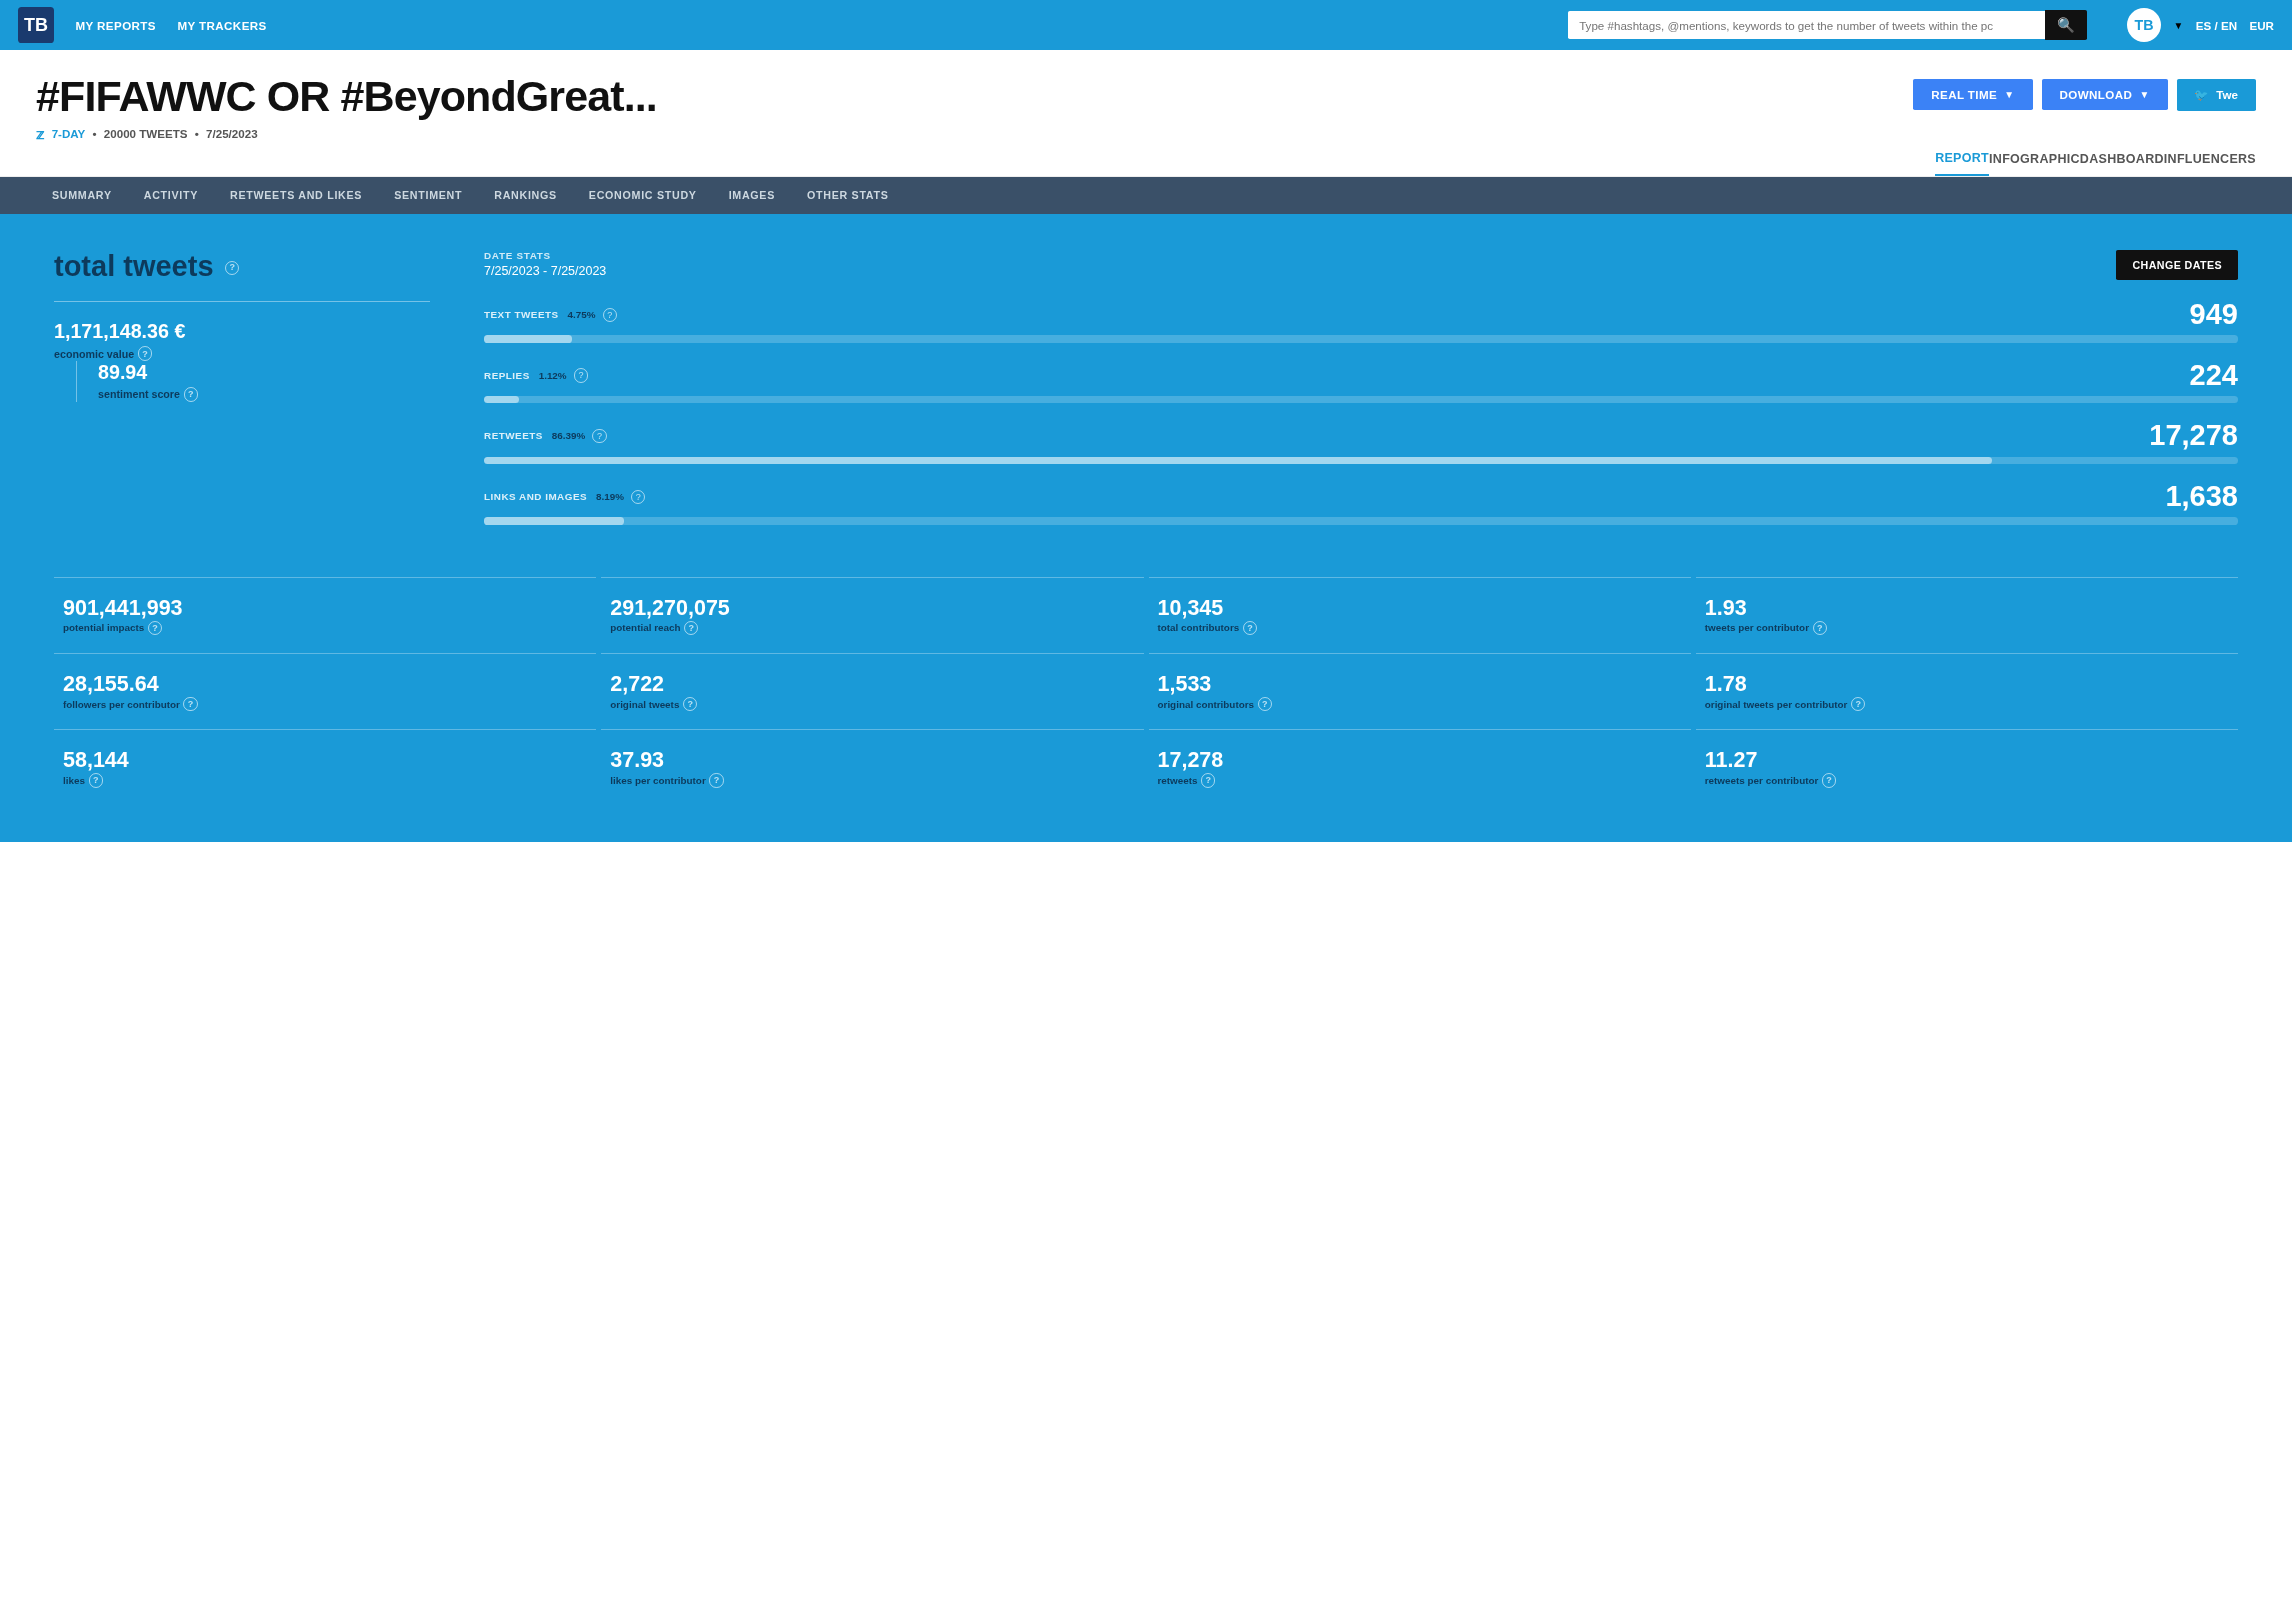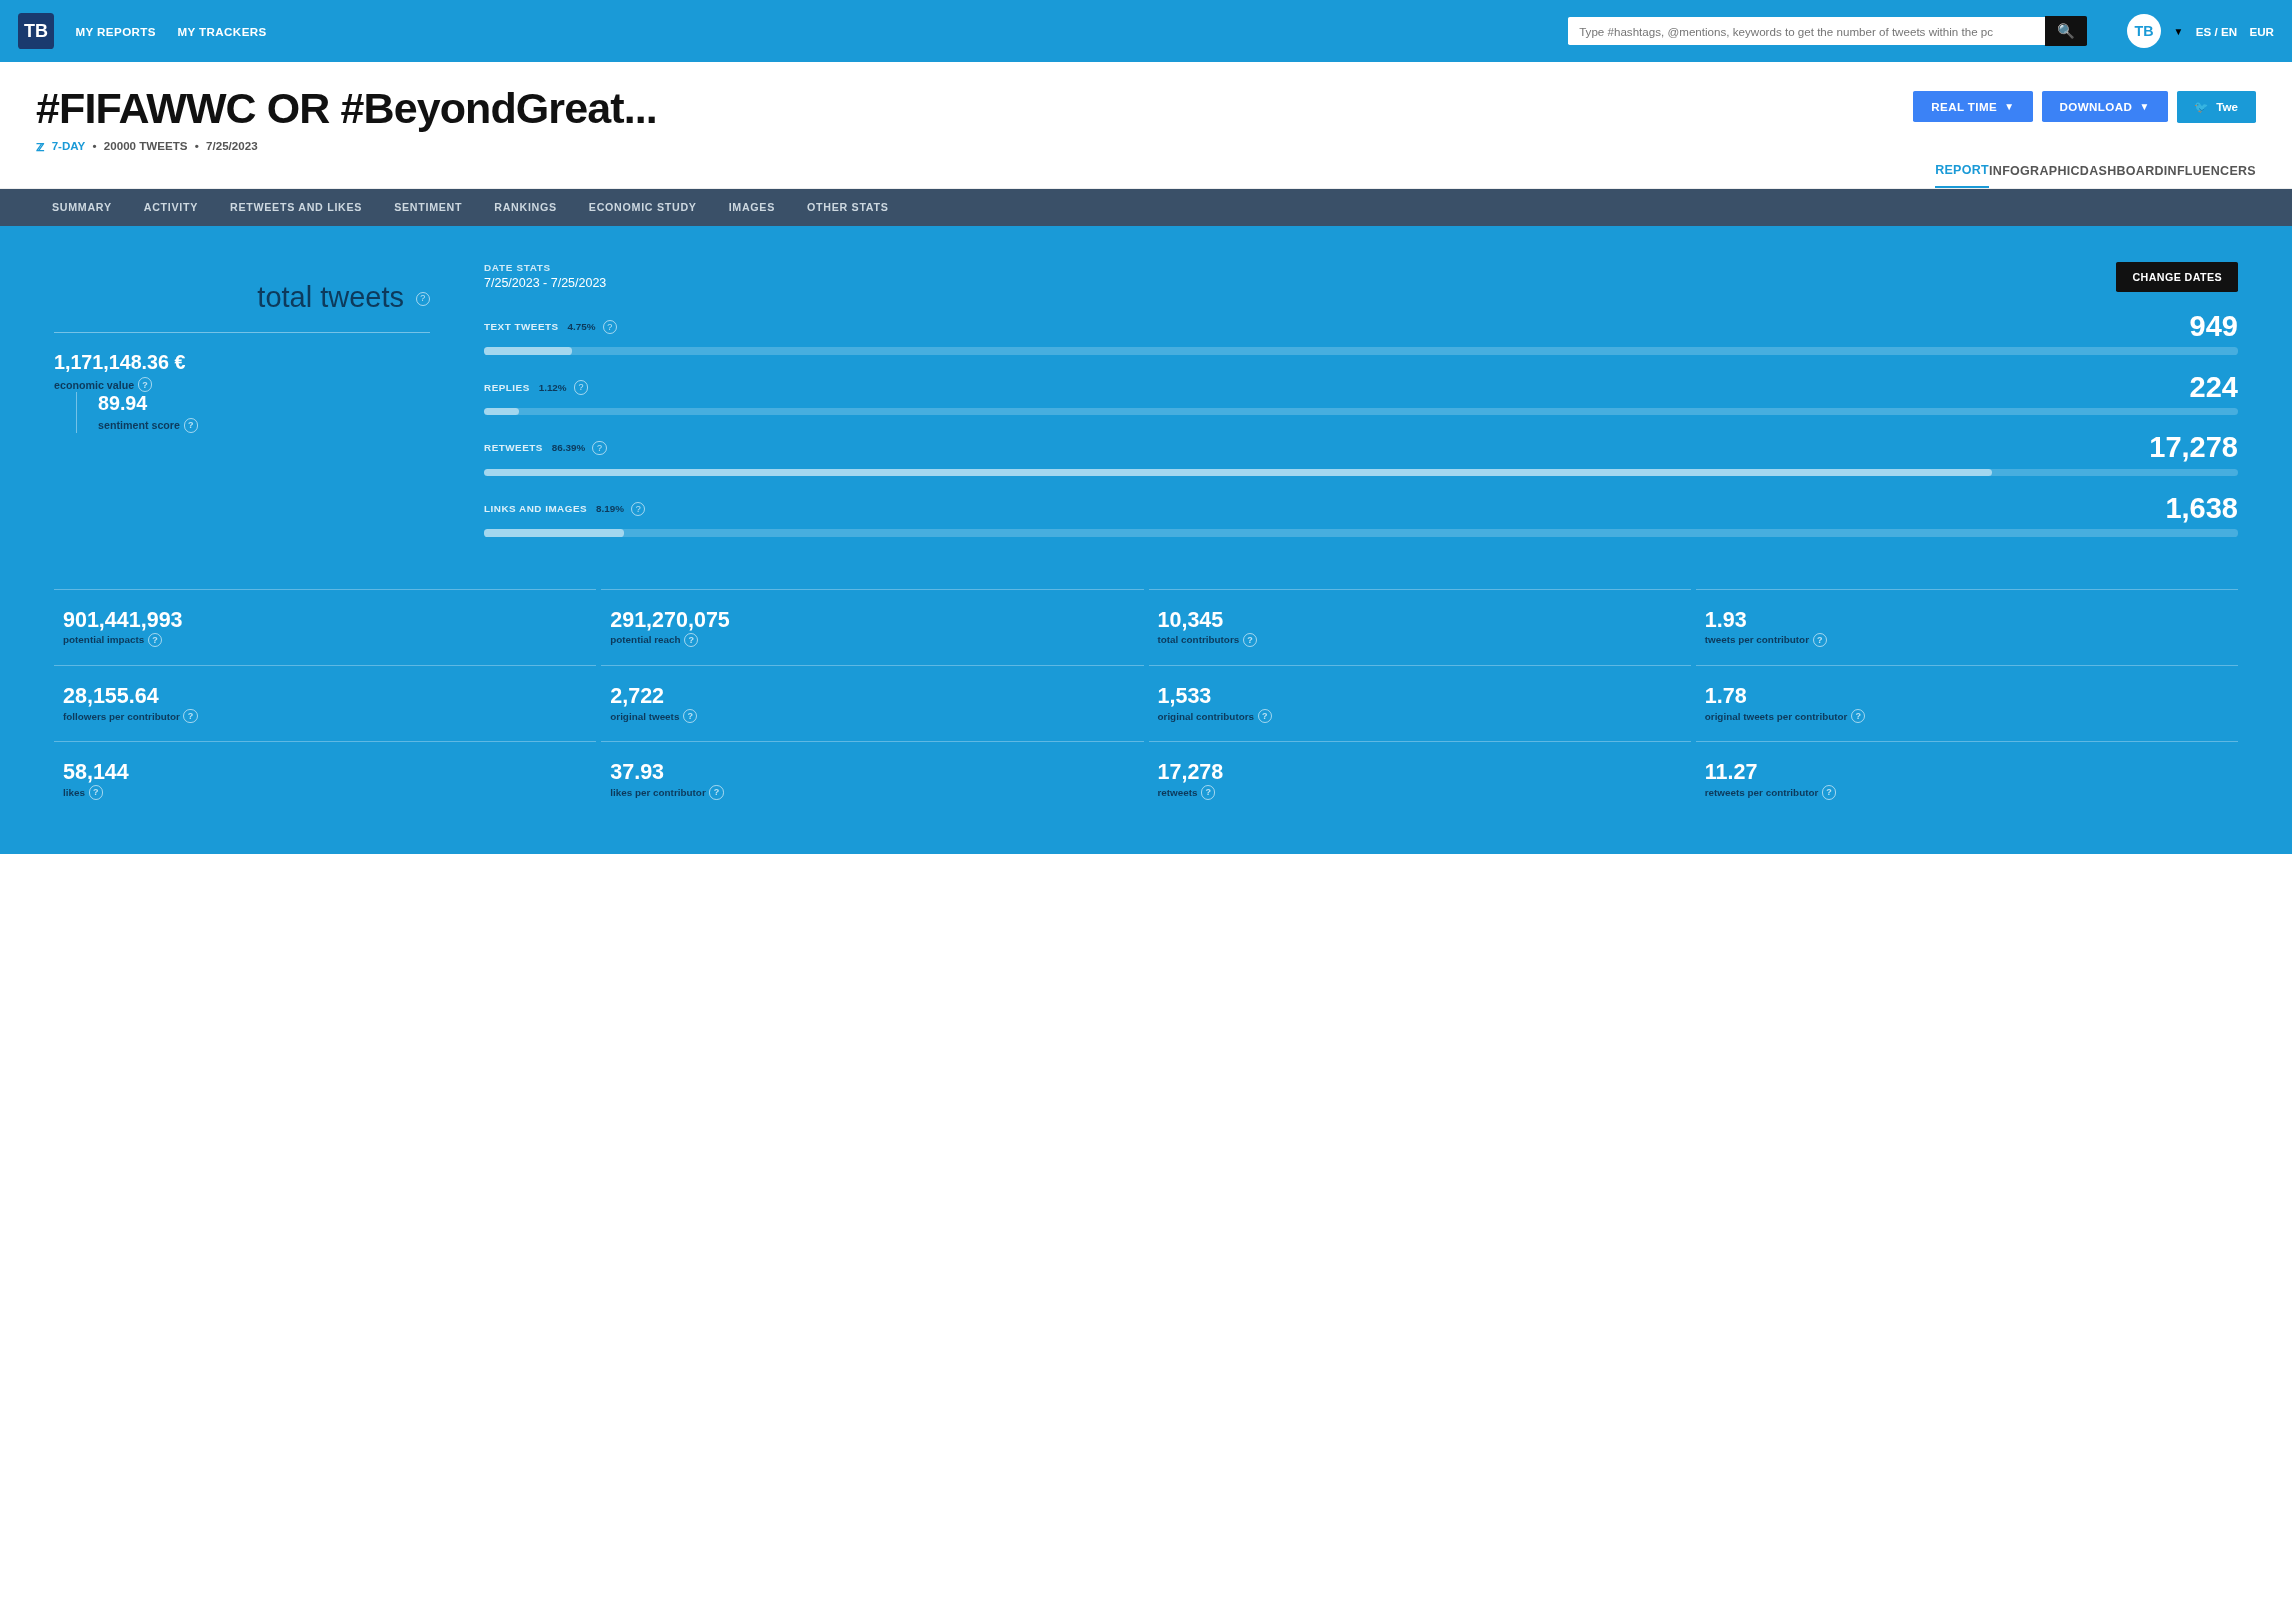--- a/index.html
+++ b/index.html
@@ -4,21 +4,21 @@
   <style>
     * { box-sizing: border-box; margin: 0; padding: 0; }
     body { font-family: Arial, Helvetica, sans-serif; background: #fff; color: #000; font-size: 12.5px; }
 
     
     .top-nav {
       background: #1a9ad7;
       display: flex;
       align-items: center;
       padding: 0 18px;
-      height: 62px;
+      height: 50px;
       gap: 21.5px;
     }
     .logo-box {
       background: #1a3a6e;
       color: #fff;
       font-weight: 900;
       font-size: 18px;
       width: 36px;
       height: 36px;
       display: flex;
@@ -190,25 +190,24 @@
     }
     .total-tweets-number {
       font-size: 90px;
       font-weight: 900;
       color: #fff;
       line-height: 1;
       letter-spacing: -1.8px;
     }
     .total-tweets-label {
       font-size: 29px;
-      font-weight: 400;
+      font-weight: 700;
       color: #0d3a5c;
       line-height: 1.1;
-      margin-top: 20px;
-      text-align: right;
+      margin-top: 1px;
     }
     .help-icon {
       display: inline-flex;
       align-items: center;
       justify-content: center;
       width: 14.3px;
       height: 14.3px;
       border-radius: 50%;
       border: 1.3px solid rgba(255,255,255,0.6);
       font-size: 9px;

